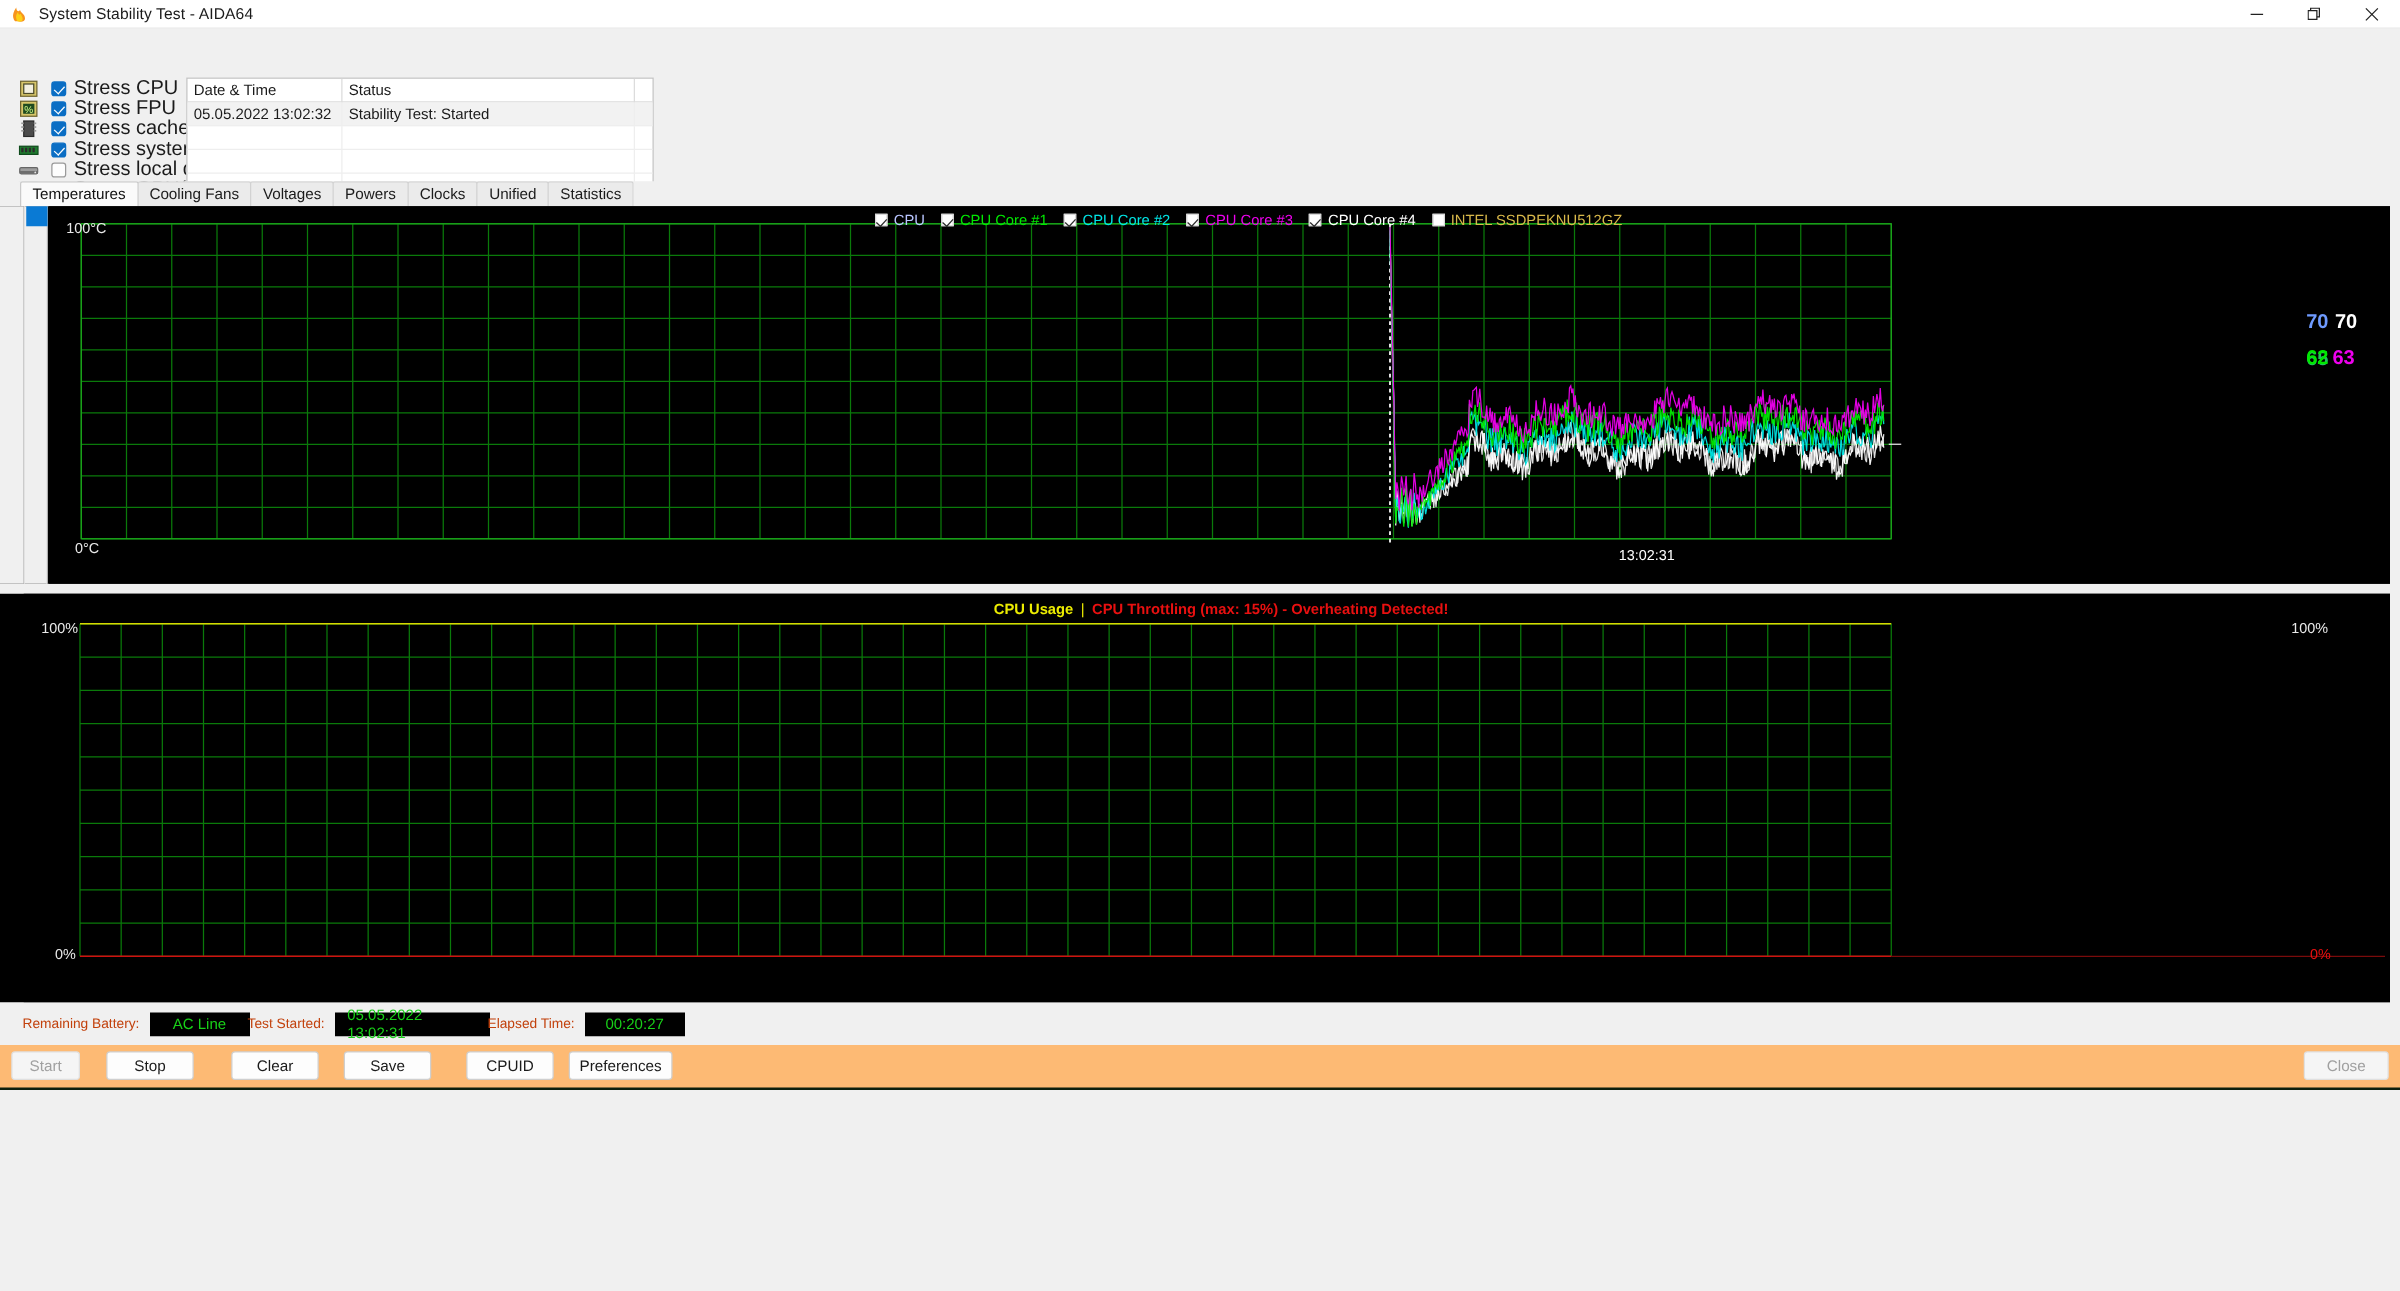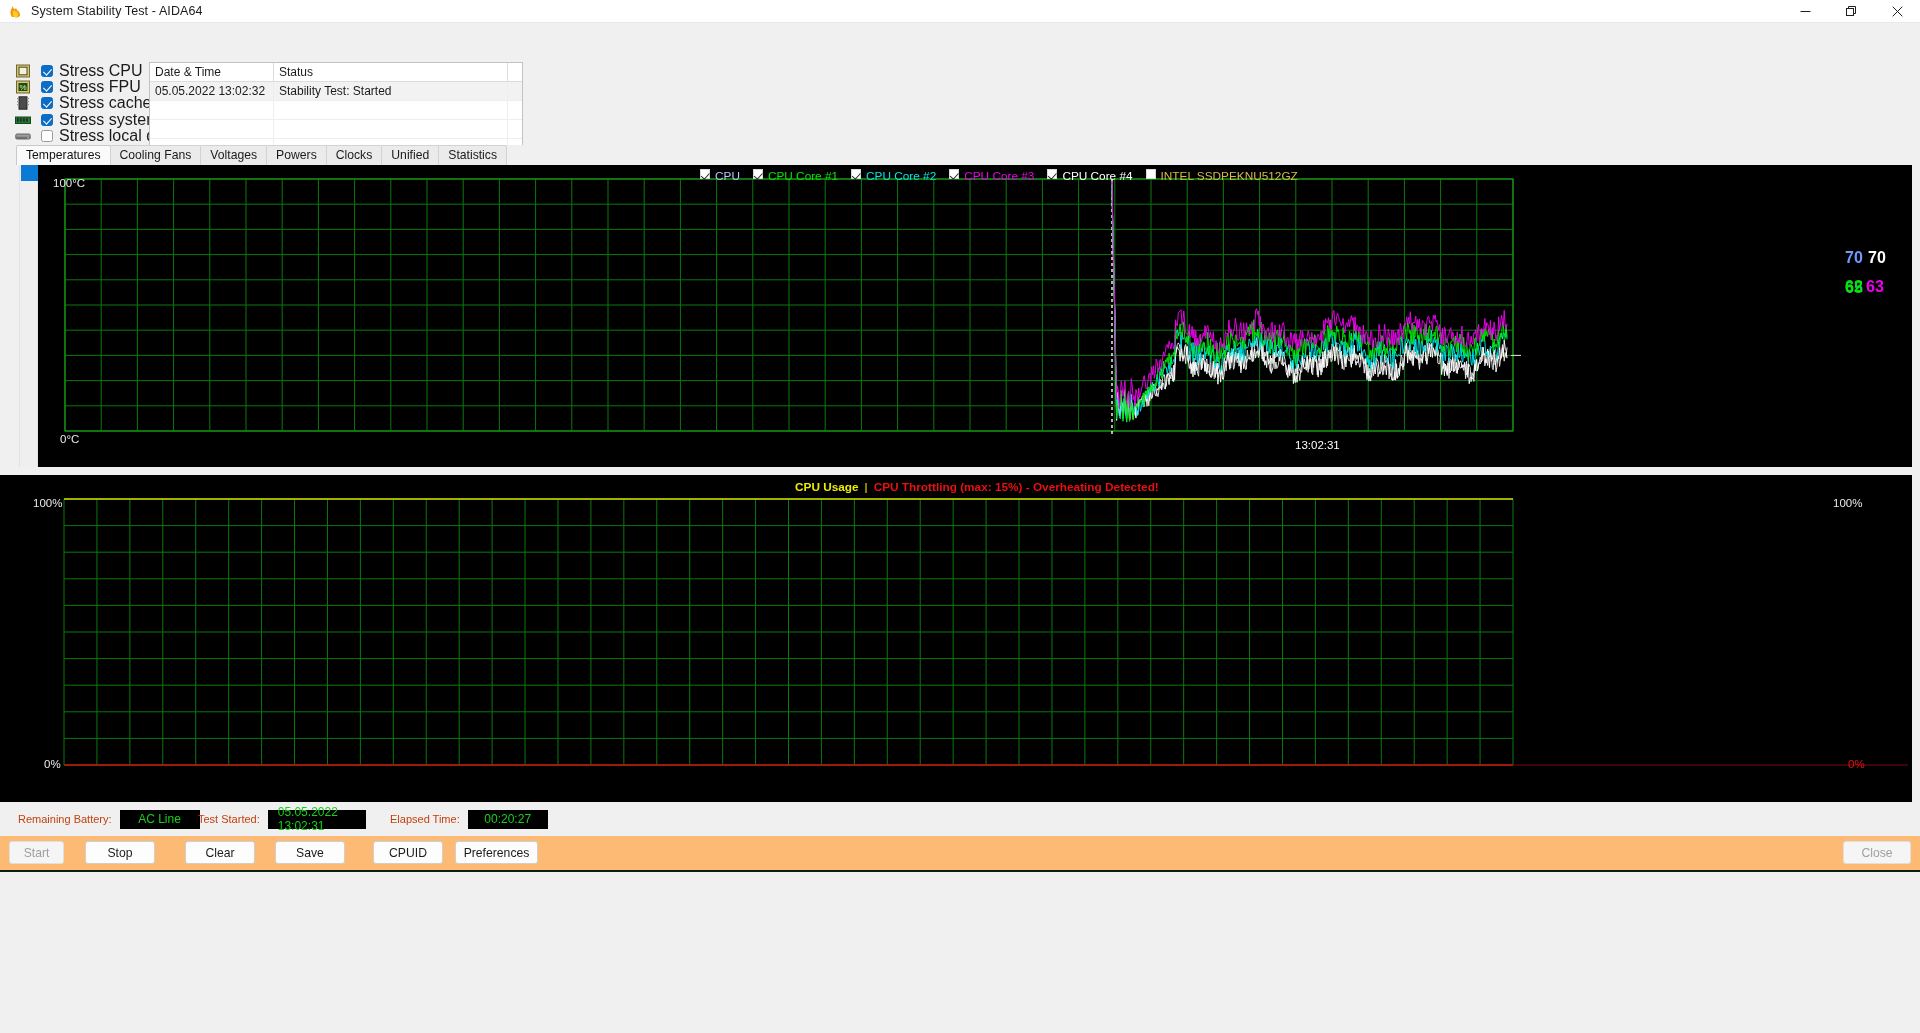--- a/index.html
+++ b/index.html
@@ -100,21 +100,21 @@
 
   .axlabel {
     position: absolute; color: #e9e9e9; font-size: 11.5px;
     font-family: "Liberation Sans", sans-serif; white-space: nowrap;
   }
 
   .legend {
     position: absolute; display: flex; align-items: center; gap: 13px;
     font-size: 11.8px; white-space: nowrap;
   }
-  .lg-item { display: flex; gap: 5px; }
+  .lg-item { display: flex; align-items: center; gap: 5px; }
   .lg-box {
     width: 10px; height: 10px; background: #ffffff; position: relative;
     flex: none; border: 1px solid #d9d9d9;
   }
   .lg-box.checked::after {
     content: ""; position: absolute; left: 2px; top: 0.5px;
     width: 3.5px; height: 6.5px; border: solid #2b2b2b;
     border-width: 0 1.6px 1.6px 0; transform: rotate(42deg);
   }
 
@@ -487,21 +487,21 @@
   </div>
 </div>
 
 <div class="statusbar" id="statusbar">
     <div class="sb-item" style="left: 18px; top: 7px;">
       <span class="sb-label">Remaining Battery:</span>
       <span class="sb-value" style="width:74px">AC Line</span>
     </div>
     <div class="sb-item" style="left: 198px; top: 7px;">
       <span class="sb-label">Test Started:</span>
-      <span class="sb-value" style="width:98px">05.05.2022 13:02:31</span>
+      <span class="sb-value" style="width:124px">05.05.2022 13:02:31</span>
     </div>
     <div class="sb-item" style="left: 390px; top: 7px;">
       <span class="sb-label">Elapsed Time:</span>
       <span class="sb-value" style="width:76px">00:20:27</span>
     </div>
   </div>
 
 <div class="btnbar" id="btnbar">
   <div class="bottomline"></div>
 <div class="btn disabled" style="left: 9px; width: 55px;">Start</div>

